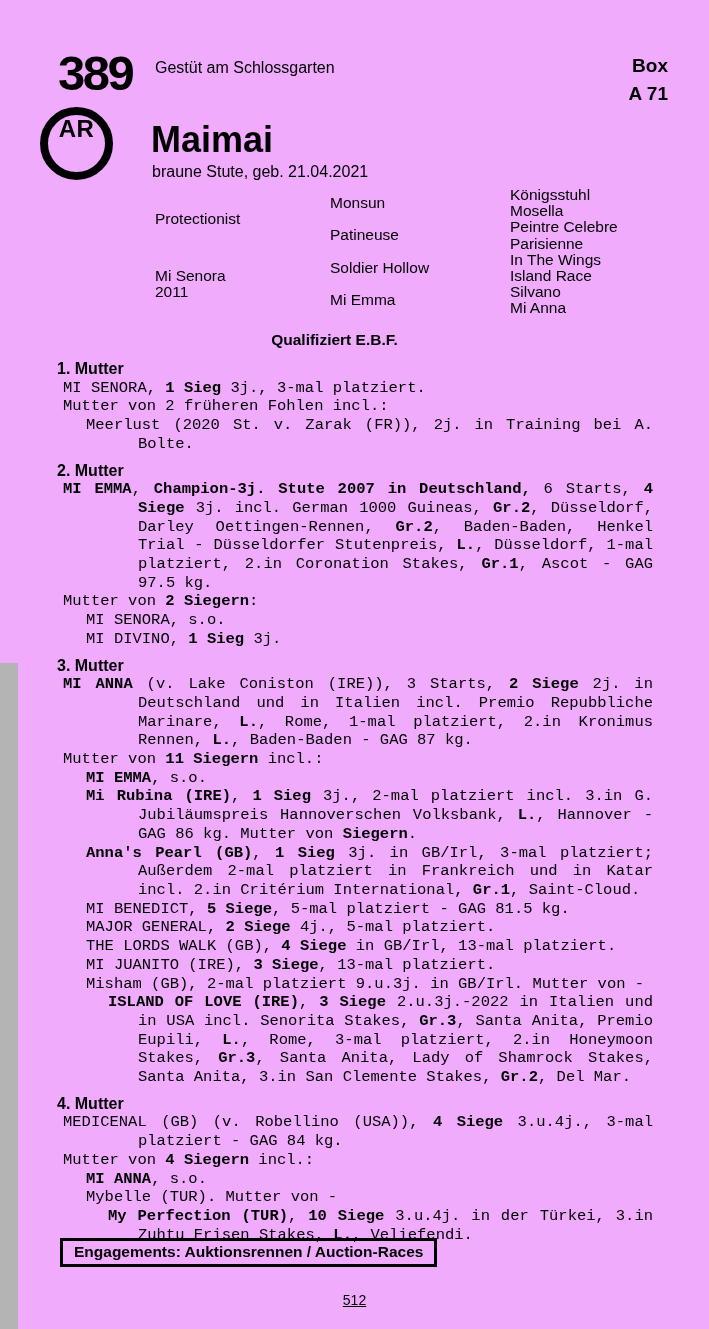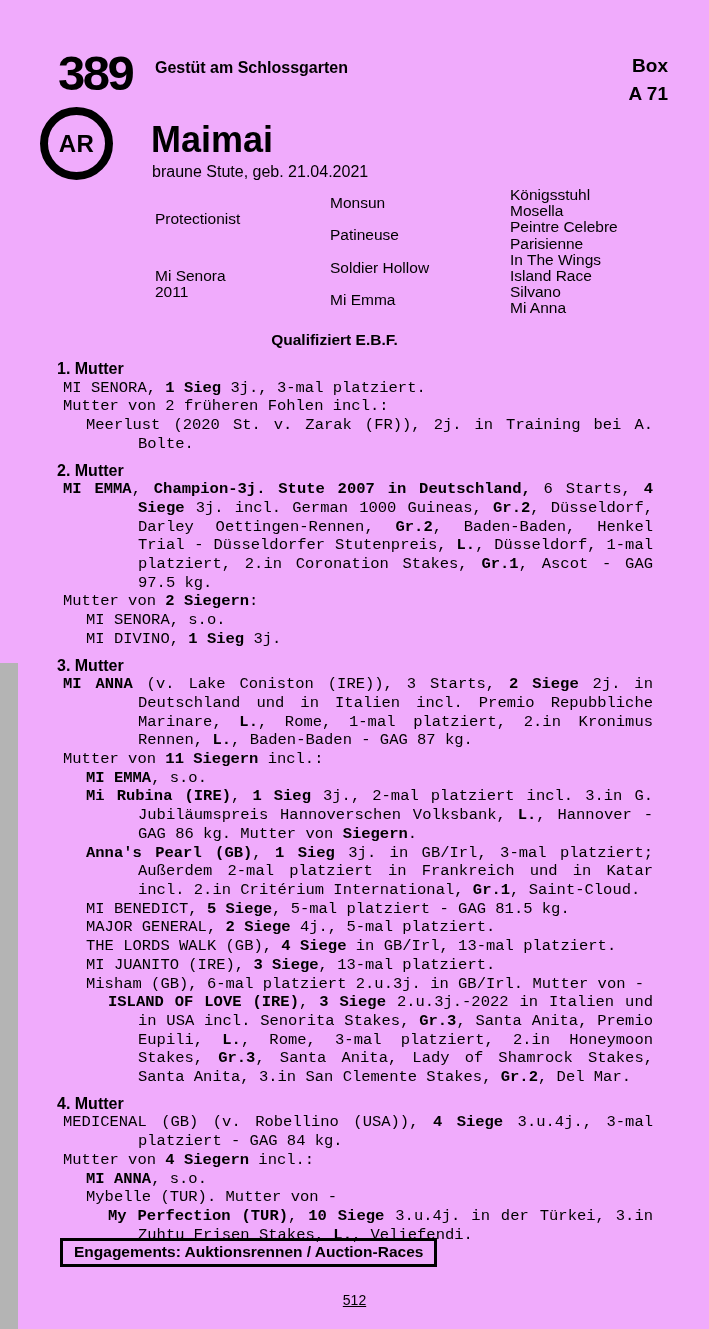--- a/index.html
+++ b/index.html
@@ -3,27 +3,27 @@
 <meta charset="utf-8">
 <style>
   html,body { margin:0; padding:0; background:#fff; }
   .page {
     position:relative; width:709px; height:1329px; background:#f0abfc;
     font-family:"Liberation Sans", sans-serif; color:#000; overflow:hidden;padding-left:18px;
   }
   .gray-strip { position:absolute; left:0; top:663px; width:18px; height:666px; background:#b4b4b4; }
 
   .catalog-number { position:absolute; left:58px; top:50px; font-size:49px; font-weight:bold; letter-spacing:-2.5px; line-height:46px; }
-  .consignor { position:absolute; left:155px; top:59px; font-size:16px;font-weight:bold; }
+  .consignor { position:absolute; left:155px; top:59px; font-size:16px; }
   .box-block { position:absolute; right:59px; top:52px; text-align:right; font-size:19px; font-weight:bold; line-height:28px; }
 
   .brand-circle {
     position:absolute; left:40px; top:107px; width:73px; height:73px; box-sizing:border-box;
     border:8px solid #000; border-radius:50%;
-    display:flex; align-items:center; justify-content:center;
+    display:flex; justify-content:center;
     font-weight:bold; font-size:24px; letter-spacing:0.5px;
   }
 
   .horse-name { position:absolute; left:151px; top:120px; font-size:36px; font-weight:bold; line-height:40px; }
   .horse-desc { position:absolute; left:152px; top:163px; font-size:16px; }
 
   .ped {
     position:absolute; left:155px; top:187px; width:500px;
     display:grid; grid-template-columns:175px 180px 1fr; grid-auto-rows:16.2px;
     font-size:15.5px; line-height:16.2px;
@@ -111,21 +111,21 @@
       <div class="sec-h gap">3. Mutter</div>
       <div class="para l0"><span class="b">MI ANNA</span><span> (v. Lake Coniston (IRE)), 3 Starts, </span><span class="b">2 Siege</span><span> 2j. in Deutschland und in Italien incl. Premio Repubbliche Marinare, </span><span class="b">L.</span><span>, Rome, 1-mal platziert, 2.in Kronimus Rennen, </span><span class="b">L.</span><span>, Baden-Baden - GAG 87 kg.</span></div>
       <div class="para l0"><span>Mutter von </span><span class="b">11 Siegern</span><span> incl.:</span></div>
       <div class="para l1"><span class="b">MI EMMA</span><span>, s.o.</span></div>
       <div class="para l1"><span class="b">Mi Rubina (IRE)</span><span>, </span><span class="b">1 Sieg</span><span> 3j., 2-mal platziert incl. 3.in G. Jubiläumspreis Hannoverschen Volksbank, </span><span class="b">L.</span><span>, Hannover - GAG 86 kg. Mutter von </span><span class="b">Siegern</span><span>.</span></div>
       <div class="para l1"><span class="b">Anna's Pearl (GB)</span><span>, </span><span class="b">1 Sieg</span><span> 3j. in GB/Irl, 3-mal platziert; Außerdem 2-mal platziert in Frankreich und in Katar incl. 2.in Critérium International, </span><span class="b">Gr.1</span><span>, Saint-Cloud.</span></div>
       <div class="para l1"><span>MI BENEDICT, </span><span class="b">5 Siege</span><span>, 5-mal platziert - GAG 81.5 kg.</span></div>
       <div class="para l1"><span>MAJOR GENERAL, </span><span class="b">2 Siege</span><span> 4j., 5-mal platziert.</span></div>
       <div class="para l1"><span>THE LORDS WALK (GB), </span><span class="b">4 Siege</span><span> in GB/Irl, 13-mal platziert.</span></div>
       <div class="para l1"><span>MI JUANITO (IRE), </span><span class="b">3 Siege</span><span>, 13-mal platziert.</span></div>
-      <div class="para l1"><span>Misham (GB), 6-mal platziert 2.u.3j. in GB/Irl. Mutter von -</span></div>
+      <div class="para l1"><span>Misham (GB), 2-mal platziert 9.u.3j. in GB/Irl. Mutter von -</span></div>
       <div class="para l2"><span class="b">ISLAND OF LOVE (IRE)</span><span>, </span><span class="b">3 Siege</span><span> 2.u.3j.-2022 in Italien und in USA incl. Senorita Stakes, </span><span class="b">Gr.3</span><span>, Santa Anita, Premio Eupili, </span><span class="b">L.</span><span>, Rome, 3-mal platziert, 2.in Honeymoon Stakes, </span><span class="b">Gr.3</span><span>, Santa Anita, Lady of Shamrock Stakes, Santa Anita, 3.in San Clemente Stakes, </span><span class="b">Gr.2</span><span>, Del Mar.</span></div>
       <div class="sec-h gap">4. Mutter</div>
       <div class="para l0"><span>MEDICENAL (GB) (v. Robellino (USA)), </span><span class="b">4 Siege</span><span> 3.u.4j., 3-mal platziert - GAG 84 kg.</span></div>
       <div class="para l0"><span>Mutter von </span><span class="b">4 Siegern</span><span> incl.:</span></div>
       <div class="para l1"><span class="b">MI ANNA</span><span>, s.o.</span></div>
       <div class="para l1"><span>Mybelle (TUR). Mutter von -</span></div>
       <div class="para l2"><span class="b">My Perfection (TUR)</span><span>, </span><span class="b">10 Siege</span><span> 3.u.4j. in der Türkei, 3.in Zuhtu Erisen Stakes, </span><span class="b">L.</span><span>, Veliefendi.</span></div>
     </div>
 
   <div class="engagements">Engagements: Auktionsrennen / Auction-Races</div>

